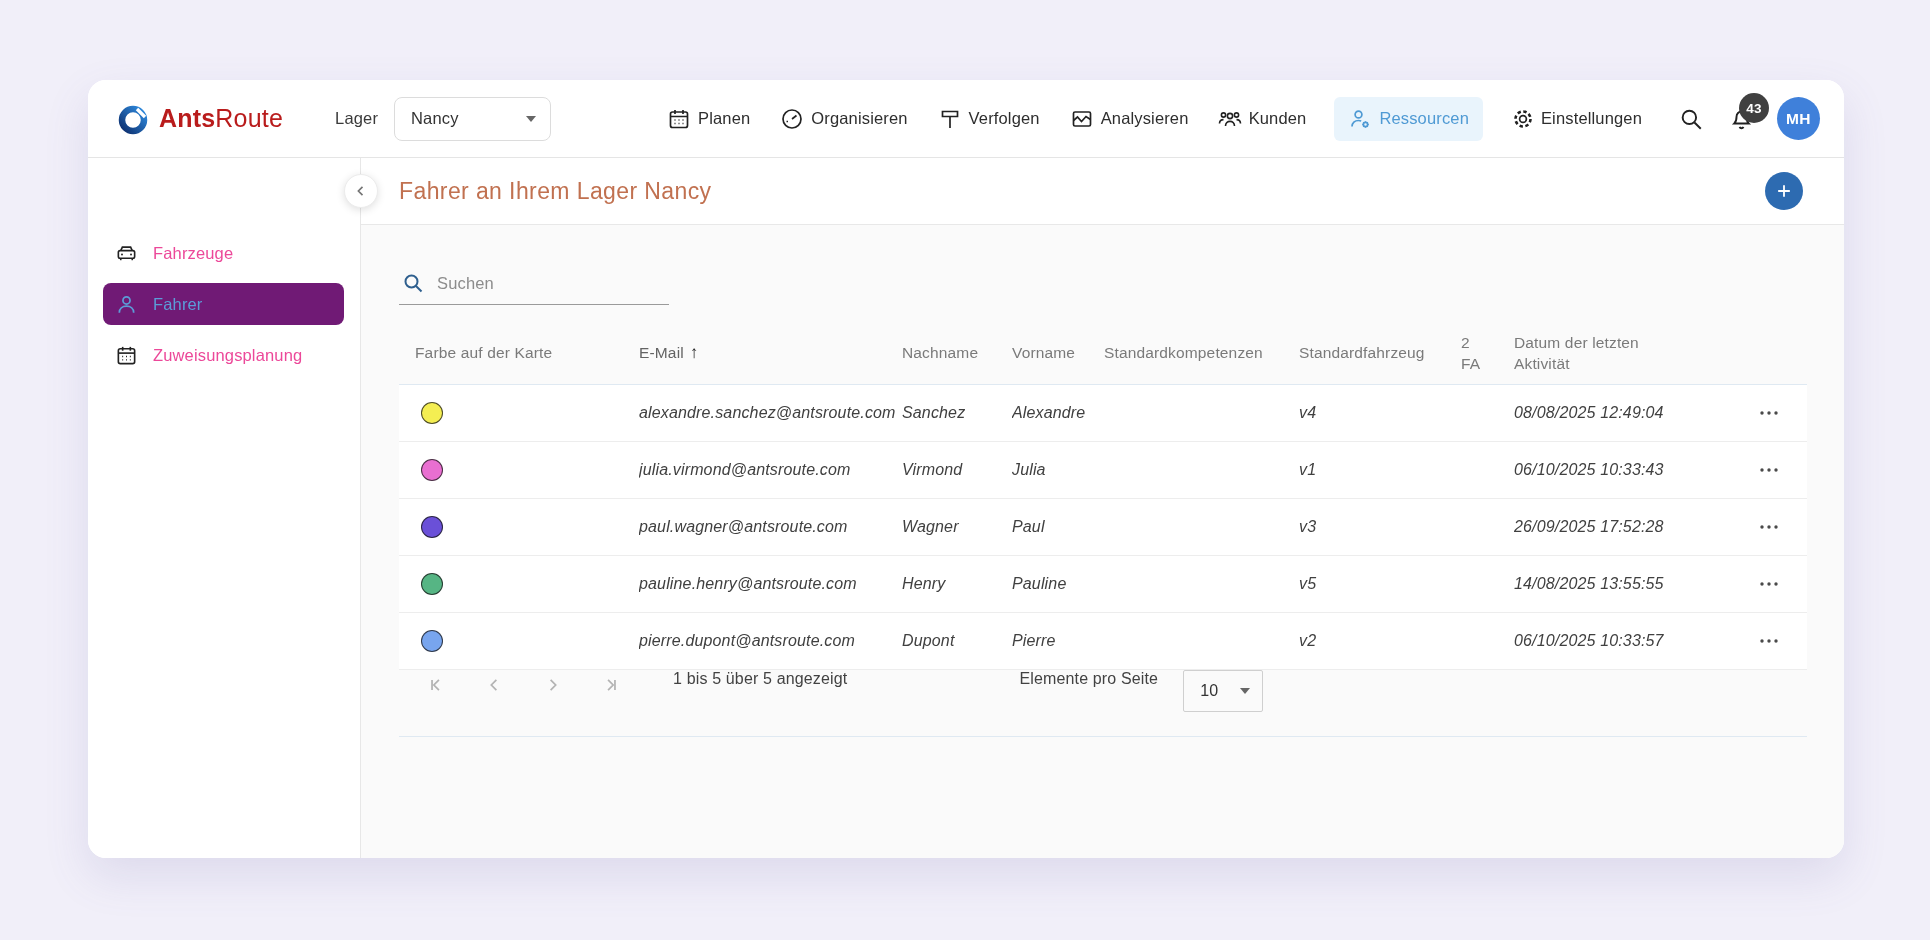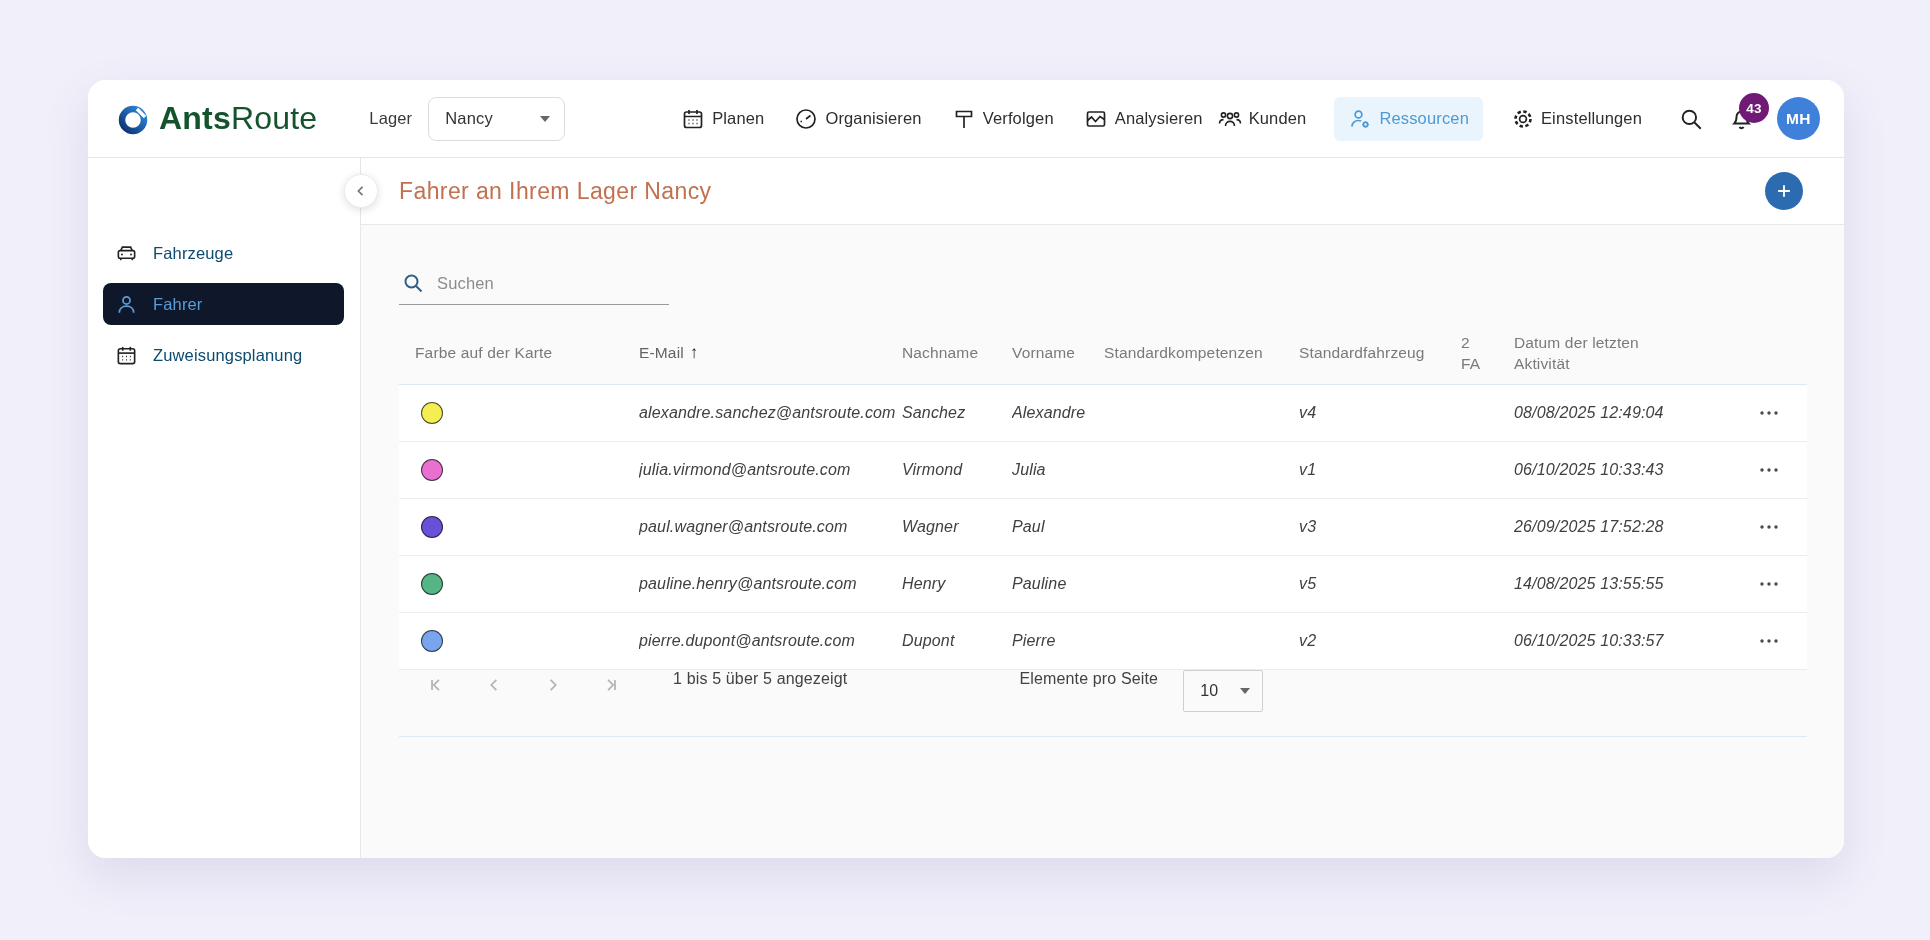--- a/index.html
+++ b/index.html
@@ -15,21 +15,21 @@
     background:#fff; border-radius:18px;
     box-shadow:0 18px 45px rgba(100,90,160,.14);
     display:flex; flex-direction:column; overflow:hidden;
   }
   
   .navbar {
     height:78px; flex:0 0 78px; display:flex; align-items:center;
     padding:0 24px 0 28px; border-bottom:1px solid #e5e5e5; background:#fff;
   }
   .logo { display:flex; align-items:center; gap:9px; cursor:pointer; }
-  .logo-text { font-size:32px; color:#14532d; letter-spacing:.2px; }
+  .logo-text { font-size:25px; color:#b91c1c; letter-spacing:.2px; }
   .logo-text b { font-weight:700; }
   .logo-text span.light { font-weight:400; }
   .wh-label { margin-left:52px; font-size:16.5px; color:#3a3a3a; }
   .wh-select {
     margin-left:16px; width:157px; height:44px; border:1px solid #dcdcdc;
     border-radius:8px; display:flex; align-items:center; justify-content:space-between;
     padding:0 14px 0 16px; font-size:16.5px; color:#333; cursor:pointer; background:#fff;
   }
   .caret { width:0; height:0; border-left:5px solid transparent; border-right:5px solid transparent; border-top:6px solid #666; }
   .main-nav { display:flex; align-items:center; gap:30px; margin-left:116px; }
@@ -37,36 +37,36 @@
   .right-nav { display:flex; align-items:center; margin-left:auto; }
   .nav-pill {
     display:flex; align-items:center; gap:6px; padding:10px 14px; border-radius:6px;
     font-size:16.5px; cursor:pointer; white-space:nowrap;
   }
   .pill-active { background:#e9f4fc; color:#4f9ad4; }
   .icon-btn { background:none; border:none; cursor:pointer; display:flex; align-items:center; justify-content:center; padding:6px; }
   .bell-wrap { position:relative; margin-left:18px; }
   .badge {
     position:absolute; top:-12px; right:-14px; width:30px; height:30px; border-radius:50%;
-    background:#701a75; color:#fff; font-size:13.5px; font-weight:700;
+    background:#404040; color:#fff; font-size:13.5px; font-weight:700;
     display:flex; align-items:center; justify-content:center;
   }
   .avatar {
     width:43px; height:43px; border-radius:50%; background:#3f80da; color:#fff;
     font-size:15.5px; font-weight:700; display:flex; align-items:center; justify-content:center;
     margin-left:22px; cursor:pointer; letter-spacing:.4px;
   }
   
   .app-body { flex:1; display:flex; min-height:0; }
   .sidebar { width:273px; flex:0 0 273px; background:#fff; border-right:1px solid #e7e7e7; padding-top:74px; }
   .side-item {
     height:42px; margin:0 16px 9px 15px; border-radius:8px; display:flex; align-items:center;
-    gap:15px; padding-left:12px; font-size:16.5px; color:#0c4a6e; cursor:pointer; white-space:nowrap;
-  }
-  .side-item.active { background:#0f172a; color:#5b9dd8; }
+    gap:15px; padding-left:12px; font-size:16.5px; color:#ec4899; cursor:pointer; white-space:nowrap;
+  }
+  .side-item.active { background:#701a75; color:#5b9dd8; }
   .main { flex:1; position:relative; background:#fafafa; display:flex; flex-direction:column; min-width:0; }
   .titlebar {
     height:67px; flex:0 0 67px; background:#fff; border-bottom:1px solid #e8e8e8;
     display:flex; align-items:center; padding:0 41px 0 38px;
   }
   .page-title { font-size:23px; font-weight:400; color:#c17150; letter-spacing:.4px; }
   .collapse-btn {
     position:absolute; left:-17px; top:16px; width:34px; height:34px; border-radius:50%;
     background:#fff; border:1px solid #ececec; box-shadow:0 2px 8px rgba(0,0,0,.13);
     display:flex; align-items:center; justify-content:center; cursor:pointer; z-index:5;

